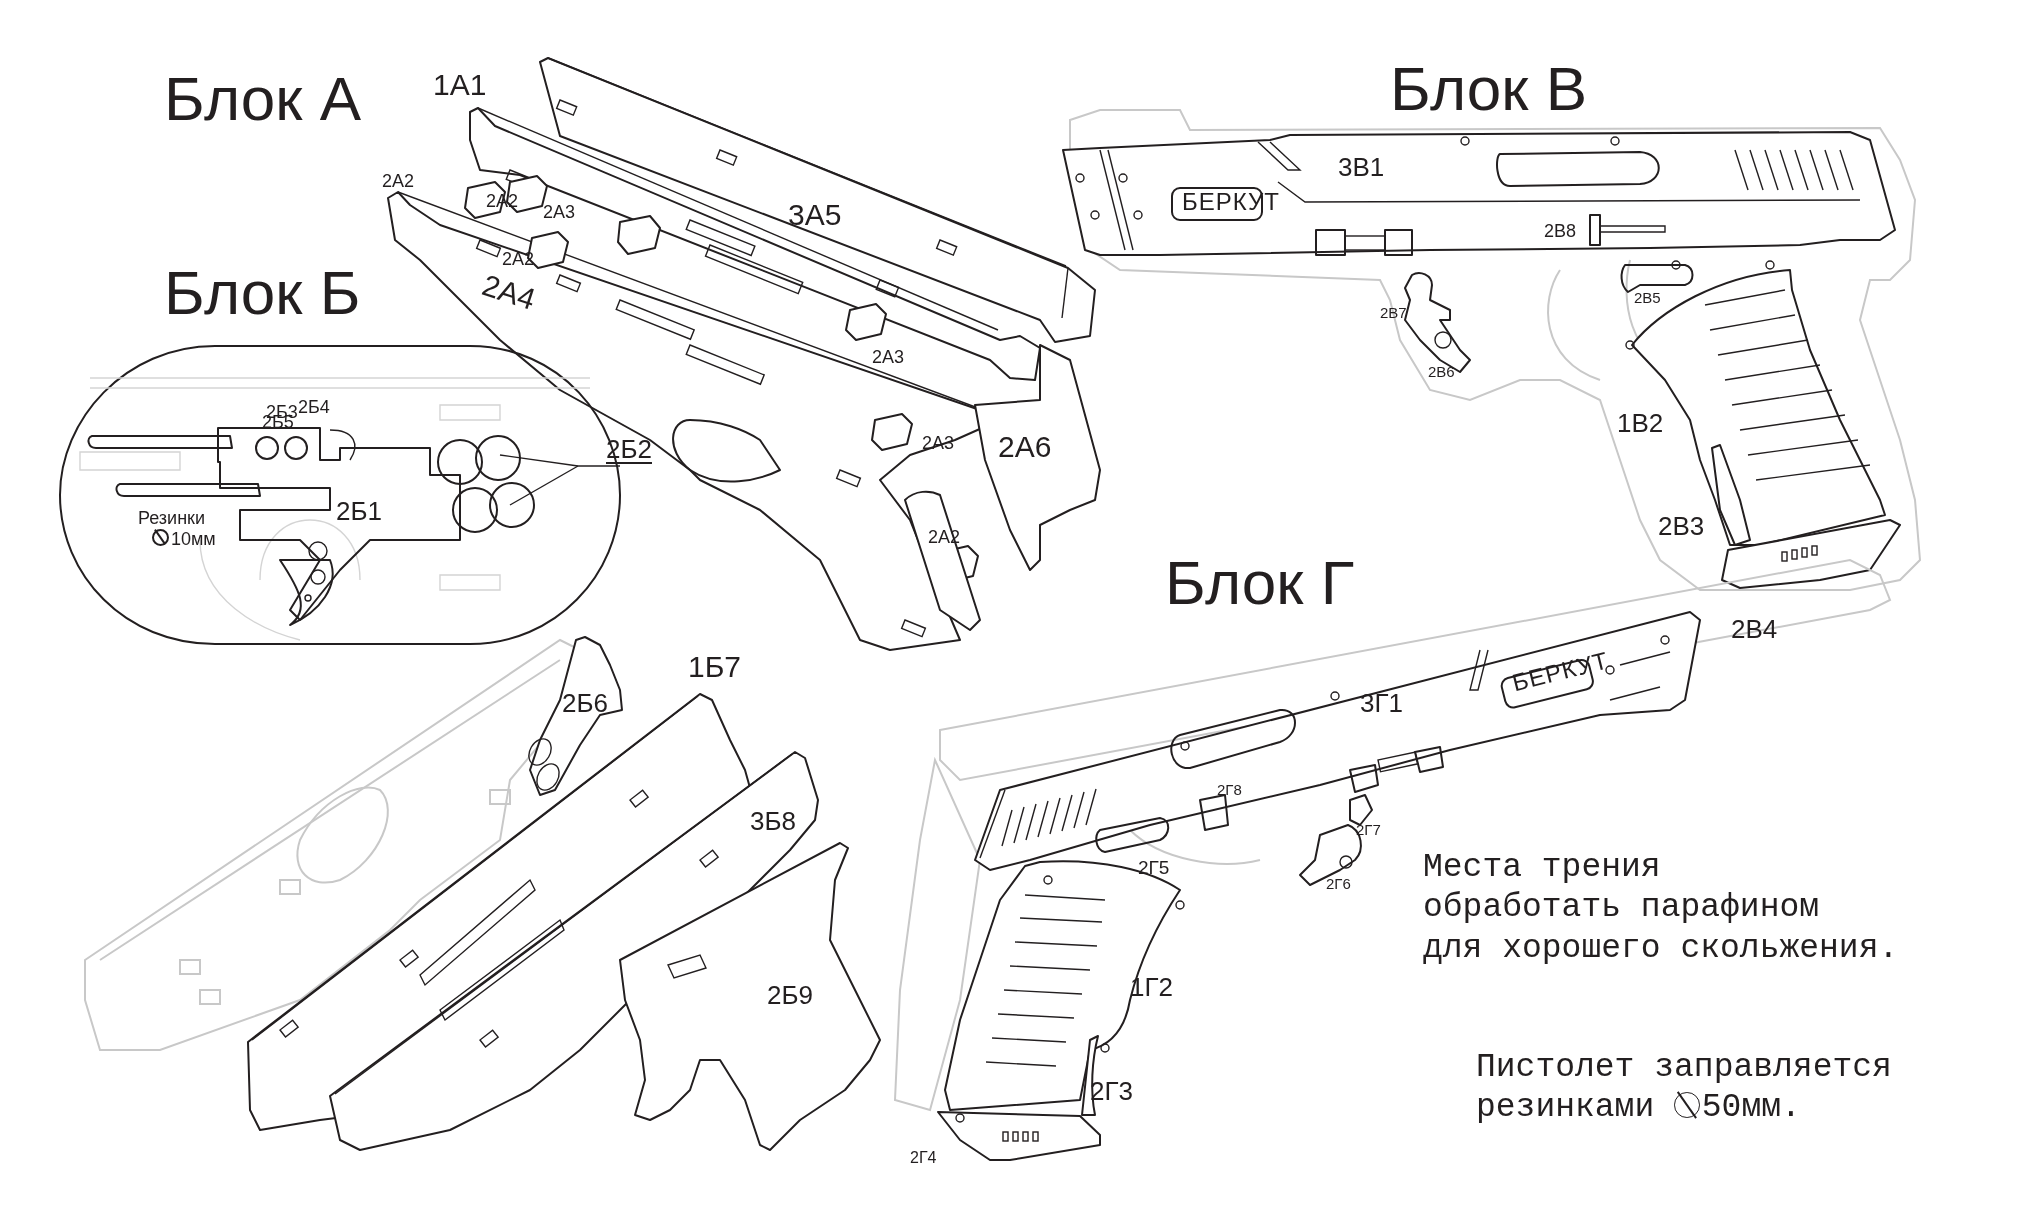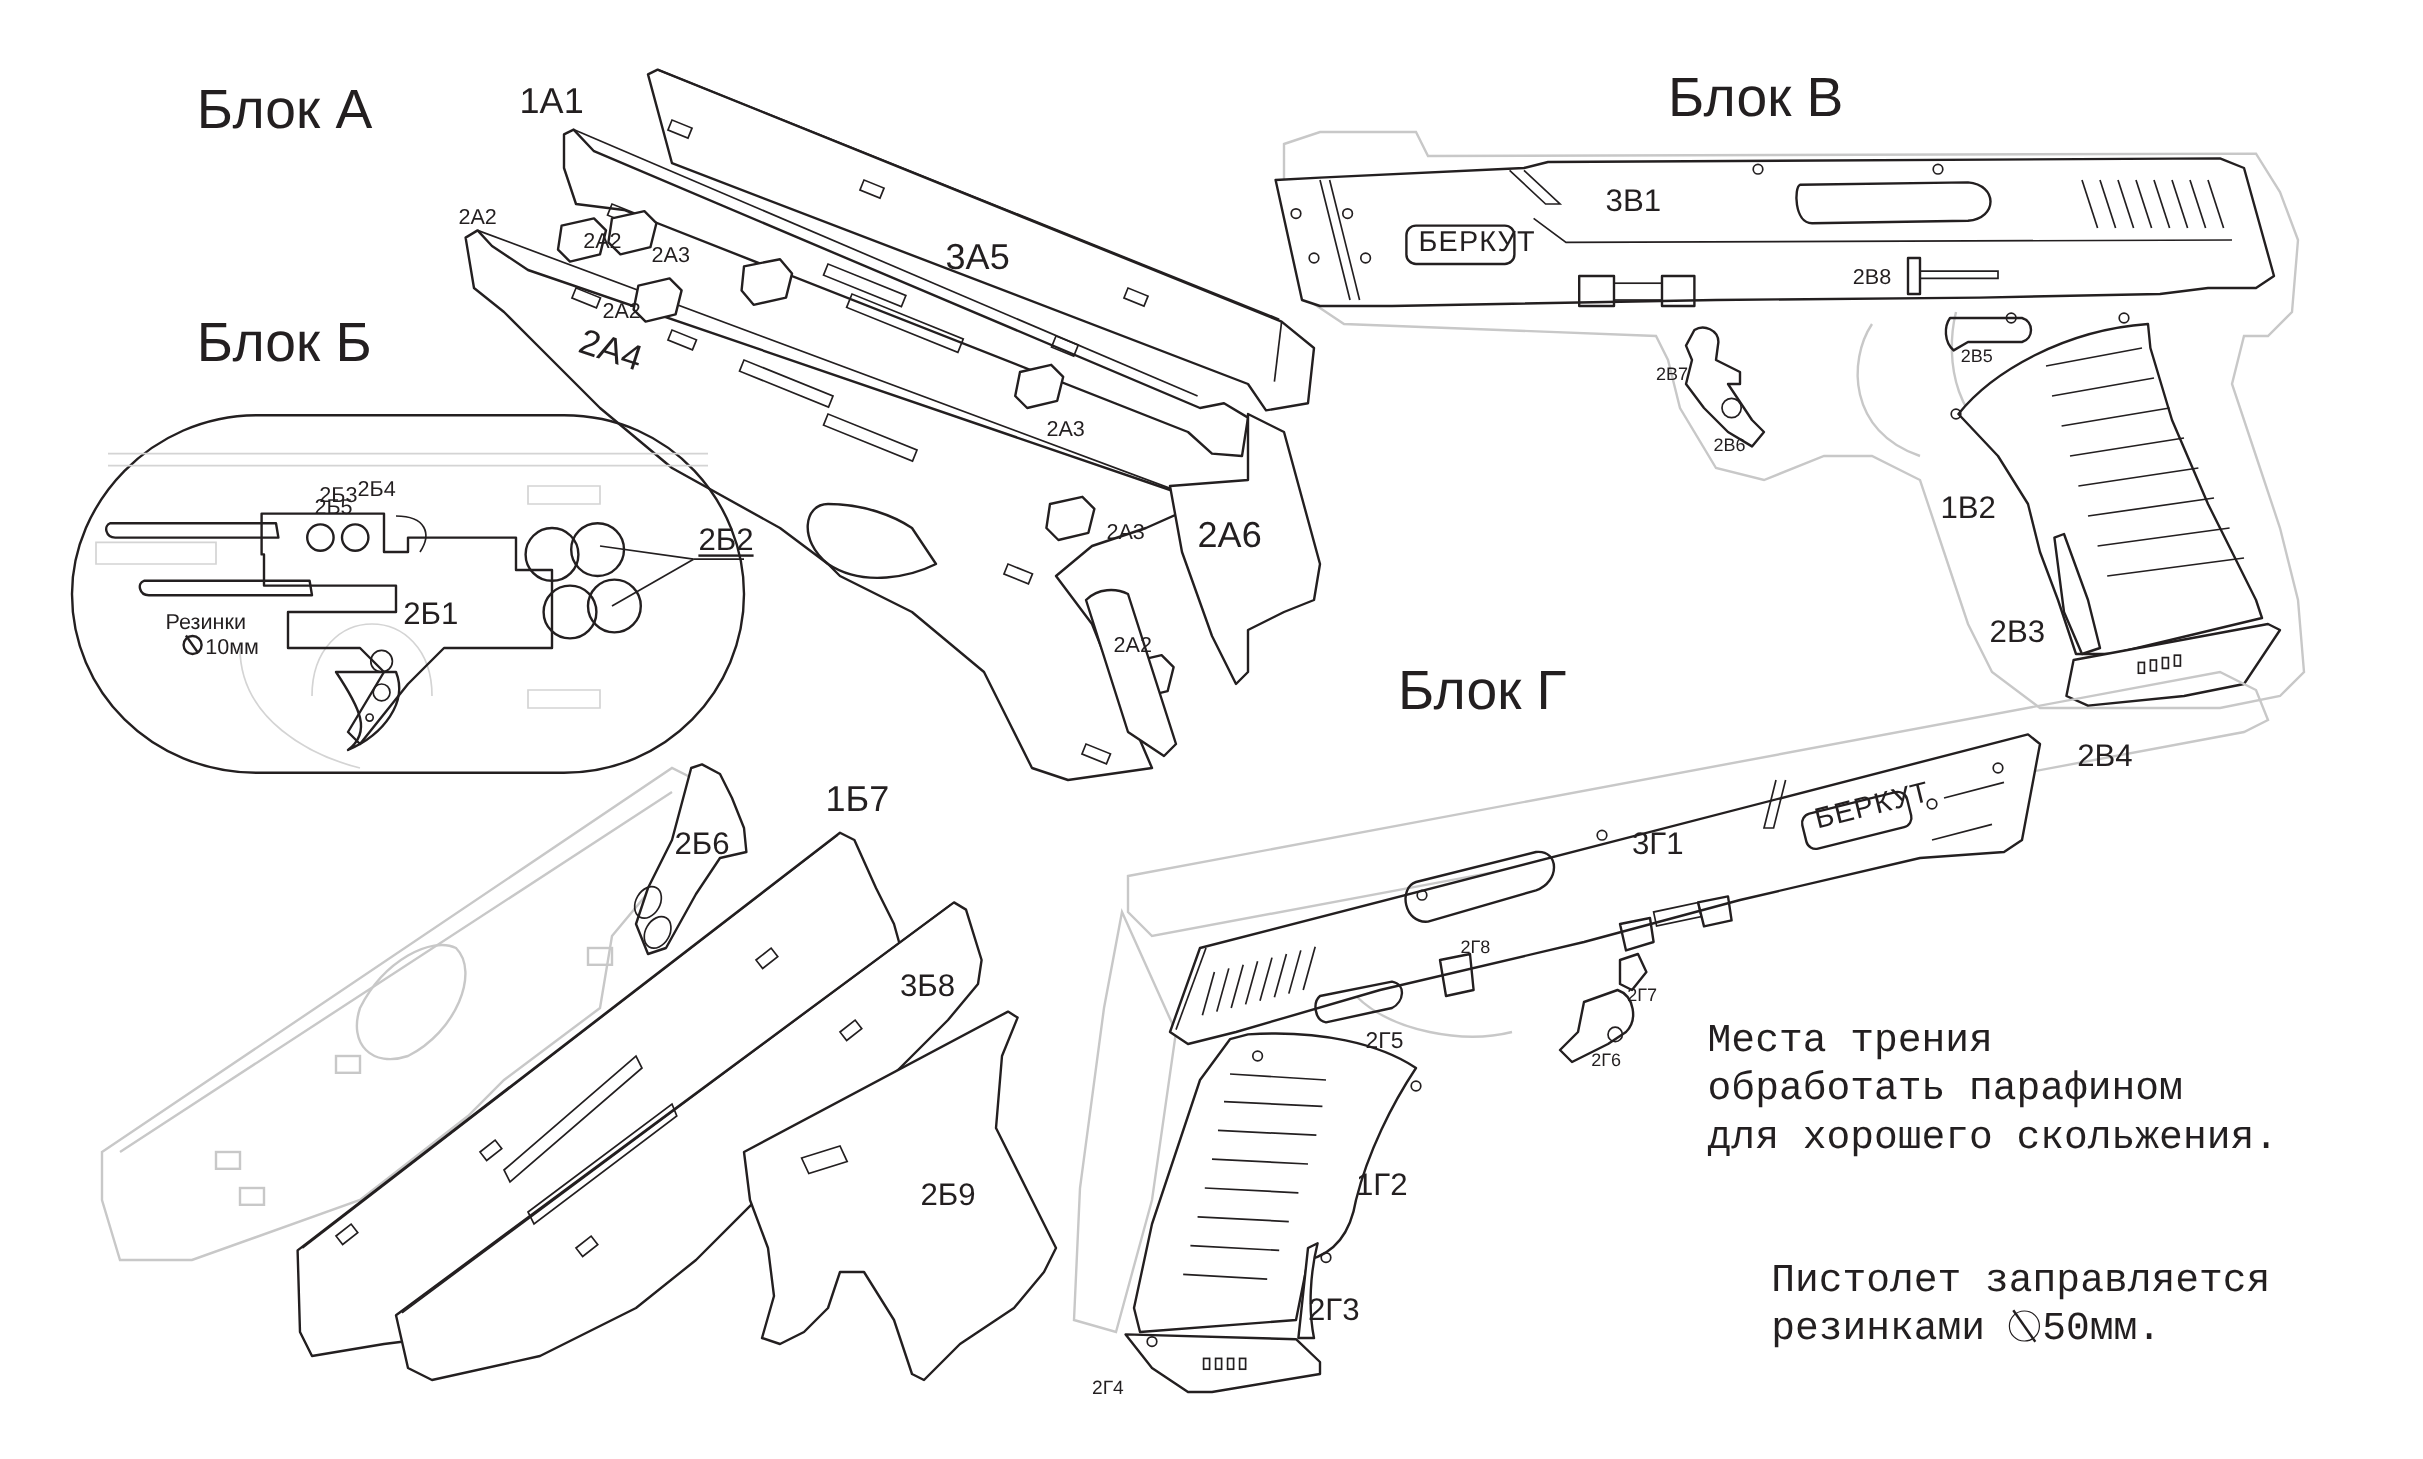--- a/index.html
+++ b/index.html
@@ -1,21 +1,21 @@
 <!DOCTYPE html>
 <html><head>
 <meta charset="utf-8">
 <style>
   html, body { margin: 0; padding: 0; background: #ffffff; }
   body { width: 2019px; height: 1216px; position: relative; overflow: hidden;
          font-family: "Liberation Sans", sans-serif; color: #231f20; }
   #stage { position: absolute; left: 0; top: 0; width: 2019px; height: 1216px; }
   .lbl { position: absolute; white-space: nowrap; line-height: 1; color: #231f20;
          font-family: "Liberation Sans", sans-serif; }
-  .block-title { font-size: 46px; }
+  .block-title { font-size: 62px; }
   .part-big { font-size: 30px; }
   .part-mid { font-size: 26px; }
   .part-sm { font-size: 18px; }
   .note { font-size: 33px; line-height: 1.22; font-family: Liberation Mono, monospace; }
   .note-line { display: block; }
   .dia { display: inline-block; position: relative; width: 0.72em; height: 0.72em;
          border: 2px solid #231f20; border-radius: 50%; vertical-align: -0.05em; margin-right: 2px; }
   .dia::after { content: ""; position: absolute; left: 50%; top: -18%; width: 2px; height: 136%;
          background: #231f20; transform: translateX(-50%) rotate(-35deg); }
   .underline { text-decoration: underline; text-underline-offset: 4px; }
@@ -315,21 +315,21 @@
   <div class="lbl part-sm" style="left:543px;top:203px;">2А3</div>
   <div class="lbl part-sm" style="left:872px;top:348px;">2А3</div>
   <div class="lbl part-sm" style="left:922px;top:434px;">2А3</div>
   <div class="lbl part-big" style="left:788px;top:200px;">3А5</div>
   <div class="lbl part-big" style="left:488px;top:270px;transform:rotate(18deg);transform-origin:left top;">2А4</div>
   <div class="lbl part-big" style="left:998px;top:432px;">2А6</div>
 
   <div class="lbl part-sm" style="left:226px;top:403px;margin-left:40px;">2Б3</div>
   <div class="lbl part-sm" style="left:262px;top:413px;">2Б5</div>
   <div class="lbl part-sm" style="left:298px;top:398px;">2Б4</div>
-  <div class="lbl part-mid underline" style="left:582px;top:436px;text-align:center;">2Б2</div>
+  <div class="lbl part-mid underline" style="left:606px;top:436px;text-align:center;">2Б2</div>
   <div class="lbl part-mid" style="left:336px;top:498px;">2Б1</div>
   <div class="lbl part-sm" style="left:138px;top:508px;line-height:1.15;">
     <span class="note-line">Резинки</span>
     <span class="note-line" style="padding-left:14px;"><span class="dia"></span><span>10мм</span></span>
   </div>
 
   <div class="lbl part-mid" style="left:562px;top:690px;">2Б6</div>
   <div class="lbl part-big" style="left:688px;top:652px;">1Б7</div>
   <div class="lbl part-mid" style="left:750px;top:808px;">3Б8</div>
   <div class="lbl part-mid" style="left:767px;top:982px;">2Б9</div>

